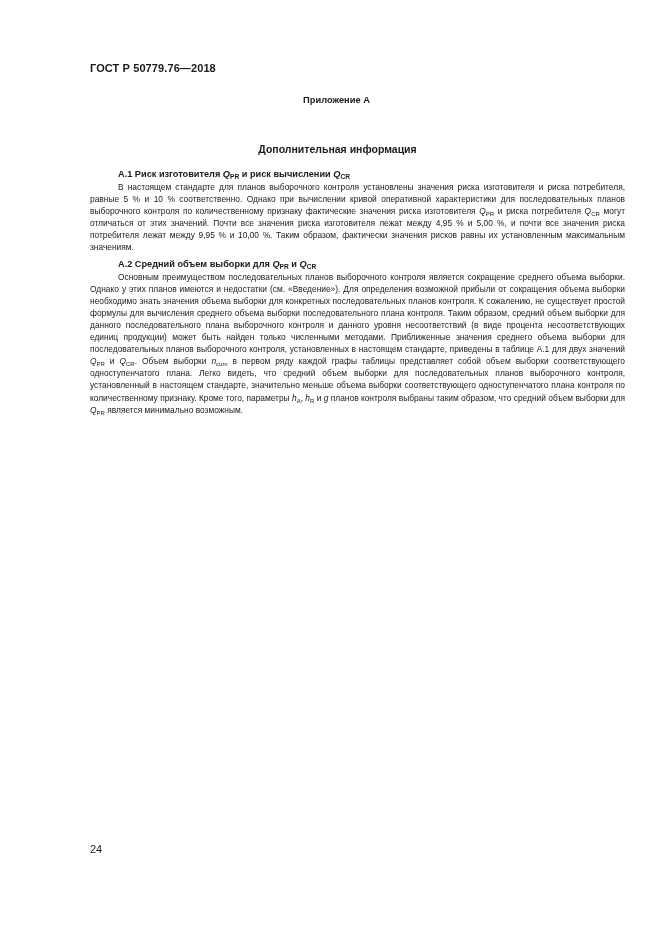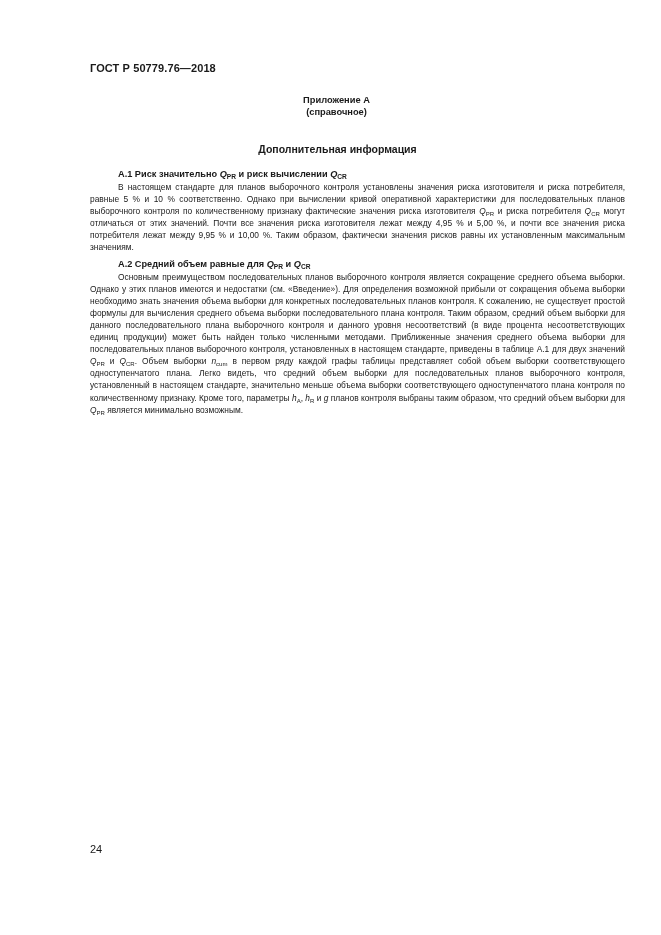--- a/index.html
+++ b/index.html
@@ -20,29 +20,28 @@
 </style>
 </head>
 <body>
 
 <div class="page">
 
   <div class="header">ГОСТ Р 50779.76—2018</div>
 
   <div class="annex">
     <div class="t">Приложение А</div>
-    <div class="s">(справочное)</div>
   </div>
 
   <div class="title">Дополнительная информация</div>
 
   <div class="content">
 
-    <div class="sec-head"><span>А.1 Риск значительно </span><i>Q</i><sub>PR</sub><span> и риск вычислении </span><i>Q</i><sub>CR</sub></div>
+    <div class="sec-head"><span>А.1 Риск изготовителя </span><i>Q</i><sub>PR</sub><span> и риск вычислении </span><i>Q</i><sub>CR</sub></div>
     <p class="para"><span>В настоящем стандарте для планов выборочного контроля установлены значения риска изготовителя и риска потребителя, равные 5 % и 10 % соответственно. Однако при вычислении кривой оперативной характеристики для последовательных планов выборочного контроля по количественному признаку фактические значения риска изготовителя </span><i>Q</i><sub>PR</sub><span> и риска потребителя </span><i>Q</i><sub>CR</sub><span> могут отличаться от этих значений. Почти все значения риска изготовителя лежат между 4,95 % и 5,00 %, и почти все значения риска потребителя лежат между 9,95 % и 10,00 %. Таким образом, фактически значения рисков равны их установленным максимальным значениям.</span></p>
 
-    <div class="sec-head"><span>А.2 Средний объем равные для </span><i>Q</i><sub>PR</sub><span> и </span><i>Q</i><sub>CR</sub></div>
+    <div class="sec-head"><span>А.2 Средний объем выборки для </span><i>Q</i><sub>PR</sub><span> и </span><i>Q</i><sub>CR</sub></div>
     <p class="para"><span>Основным преимуществом последовательных планов выборочного контроля является сокращение среднего объема выборки. Однако у этих планов имеются и недостатки (см. «Введение»). Для определения возможной прибыли от сокращения объема выборки необходимо знать значения объема выборки для конкретных последовательных планов контроля. К сожалению, не существует простой формулы для вычисления среднего объема выборки последовательного плана контроля. Таким образом, средний объем выборки для данного последовательного плана выборочного контроля и данного уровня несоответствий (в виде процента несоответствующих единиц продукции) может быть найден только численными методами. Приближенные значения среднего объема выборки для последовательных планов выборочного контроля, установленных в настоящем стандарте, приведены в таблице А.1 для двух значений </span><i>Q</i><sub>PR</sub><span> и </span><i>Q</i><sub>CR</sub><span>. Объем выборки </span><i>n</i><sub>cum</sub><span> в первом ряду каждой графы таблицы представляет собой объем выборки соответствующего одноступенчатого плана. Легко видеть, что средний объем выборки для последовательных планов выборочного контроля, установленный в настоящем стандарте, значительно меньше объема выборки соответствующего одноступенчатого плана контроля по количественному признаку. Кроме того, параметры </span><i>h</i><sub>A</sub><span>, </span><i>h</i><sub>R</sub><span> и </span><i>g</i><span> планов контроля выбраны таким образом, что средний объем выборки для </span><i>Q</i><sub>PR</sub><span> является минимально возможным.</span></p>
 
   </div>
 
   <div class="pagenum">24</div>
 </div>
 
 </body></html>

